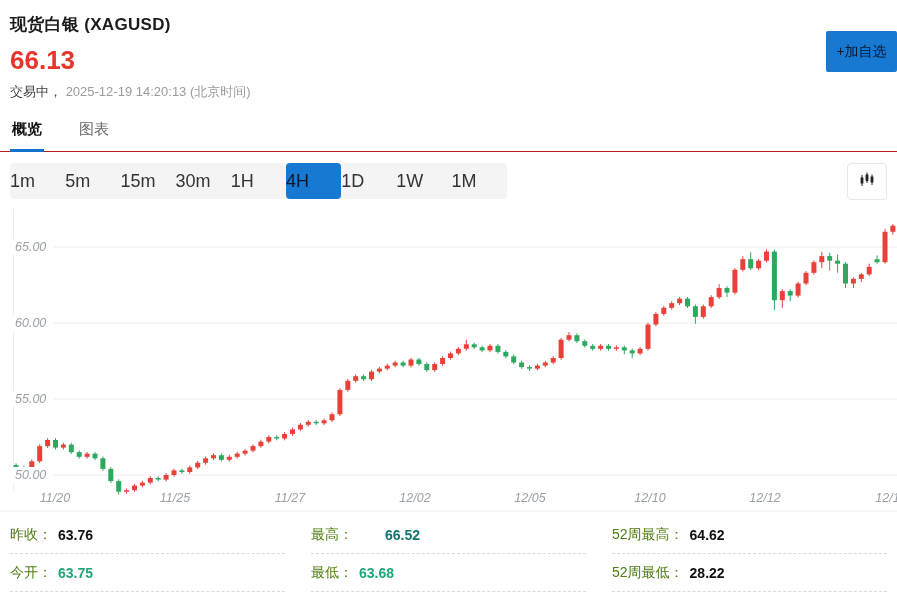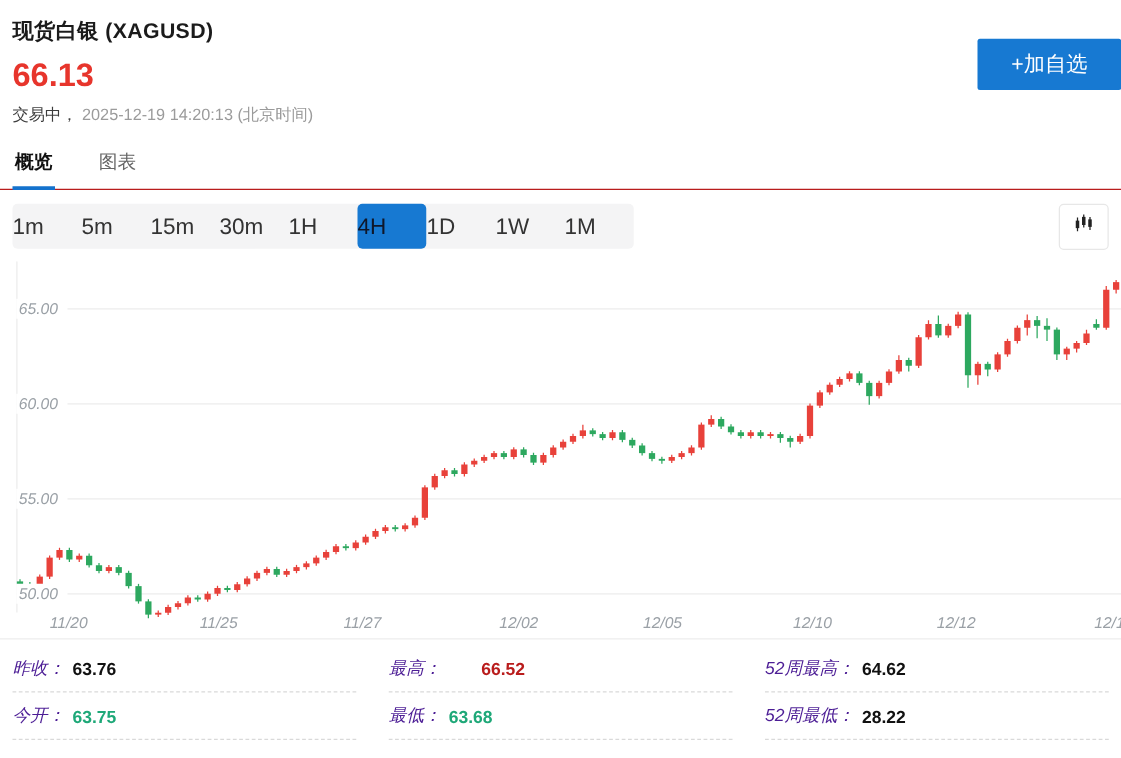--- a/index.html
+++ b/index.html
@@ -8,22 +8,22 @@
   .page { width:897px; height:606px; position:relative; background:#fff; }
 
   .header { position:relative; padding:13px 10px 0 10px; }
   .title { font-size:17px; font-weight:700; color:#1b1b1b; letter-spacing:.3px; }
   .price-row { margin-top:11px; display:flex; align-items:flex-end; }
   .price { font-size:26px; font-weight:700; color:#e7352c; line-height:1; }
   .change { font-size:19px; color:#e7352c; margin-left:15px; padding-bottom:2px; }
   .status-row { margin-top:10px; font-size:13px; }
   .status { color:#3d3d3d; }
   .timestamp { color:#9b9b9b; }
-  .watch-btn { position:absolute; top:31px; right:0; width:115px; height:41px;
-    background:#1779d2; color:#ffffff; border:none; font-size:17px; border-radius:2px; cursor:pointer;
+  .watch-btn { position:absolute; top:31px; right:0; width:71px; height:41px;
+    background:#1779d2; color:#0f172a; border:none; font-size:14px; border-radius:2px; cursor:pointer;
     font-family:inherit; }
 
   .tabs { margin-top:15px; padding:0 10px; border-bottom:1px solid #b91c1c; display:flex; gap:33px; }
   .tab { font-size:15px; color:#666; padding:4px 2px 12px 2px; cursor:pointer; position:relative; }
   .tab.active { color:#111; font-weight:700; }
   .tab.active::after { content:""; position:absolute; left:0; right:0; bottom:-1px; height:3px; background:#1472cd; }
 
   .controls { margin:11px 10px 0 10px; display:flex; justify-content:space-between; align-items:flex-start; }
   .tf-bar { background:#f4f4f5; border-radius:4px; display:flex; height:36px; }
   .tf-btn { width:55.2px; height:36px; line-height:36px; font-size:18px; color:#333;
@@ -31,23 +31,23 @@
   .tf-btn.selected { background:#1779d2; color:#0f172a; }
   .icon-btn { width:40px; height:37px; background:#fff; border:1px solid #e7e7e7; border-radius:4px;
     display:flex; align-items:center; justify-content:center; cursor:pointer; }
 
   .chart-wrap { margin-top:9px;font-style:italic; }
   svg.chart { display:block; }
 
   .stats { margin:4px 10px 0 10px; display:grid; grid-template-columns:1fr 1fr 1fr; column-gap:26px; }
   .stat-cell { display:flex; align-items:center; padding:10px 0 9px 0; border-bottom:1px dashed #d9d9d9;
     font-size:14px; }
-  .stat-label { color:#4c1d95;font-style:italic; }
+  .stat-label { color:#4d7c0f; }
   .stat-value { font-weight:700; margin-left:6px; }
-  .c-dark { color:#111; } .c-red { color:#b91c1c;margin-left:32px; } .c-green { color:#1ea878; }
+  .c-dark { color:#111; } .c-red { color:#0f766e;margin-left:32px; } .c-green { color:#1ea878; }
 </style>
 </head>
 <body>
 
 <div class="page">
 
   <div class="header">
     <div class="title">现货白银 (XAGUSD)</div>
     <div class="price-row">
       <span class="price">66.13</span>

